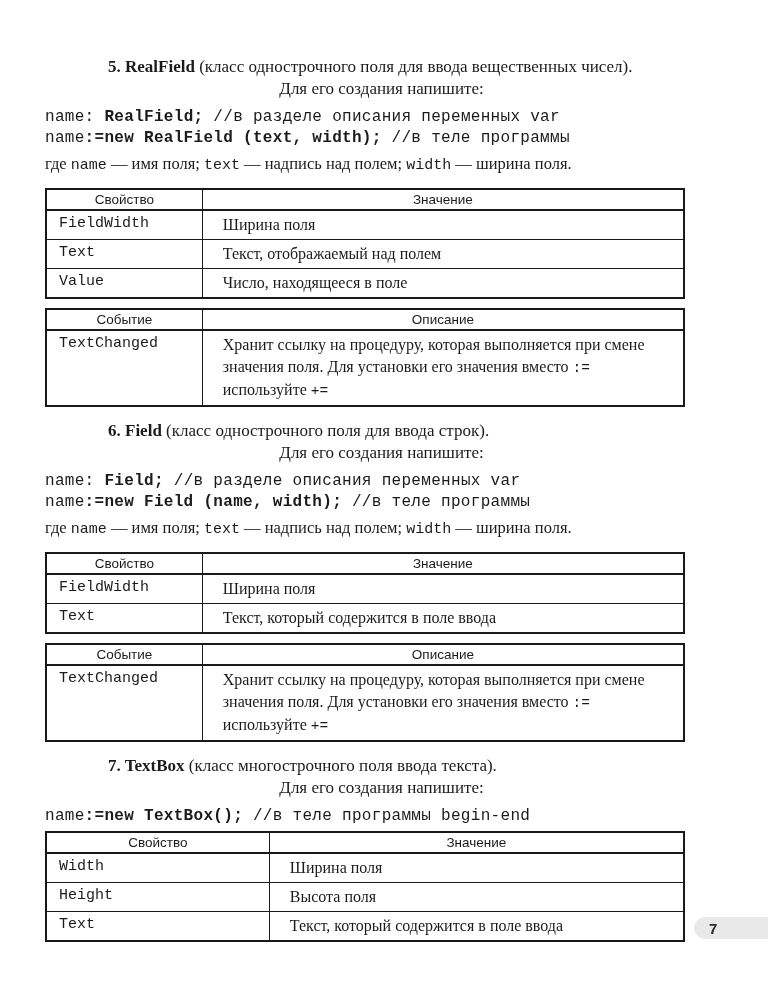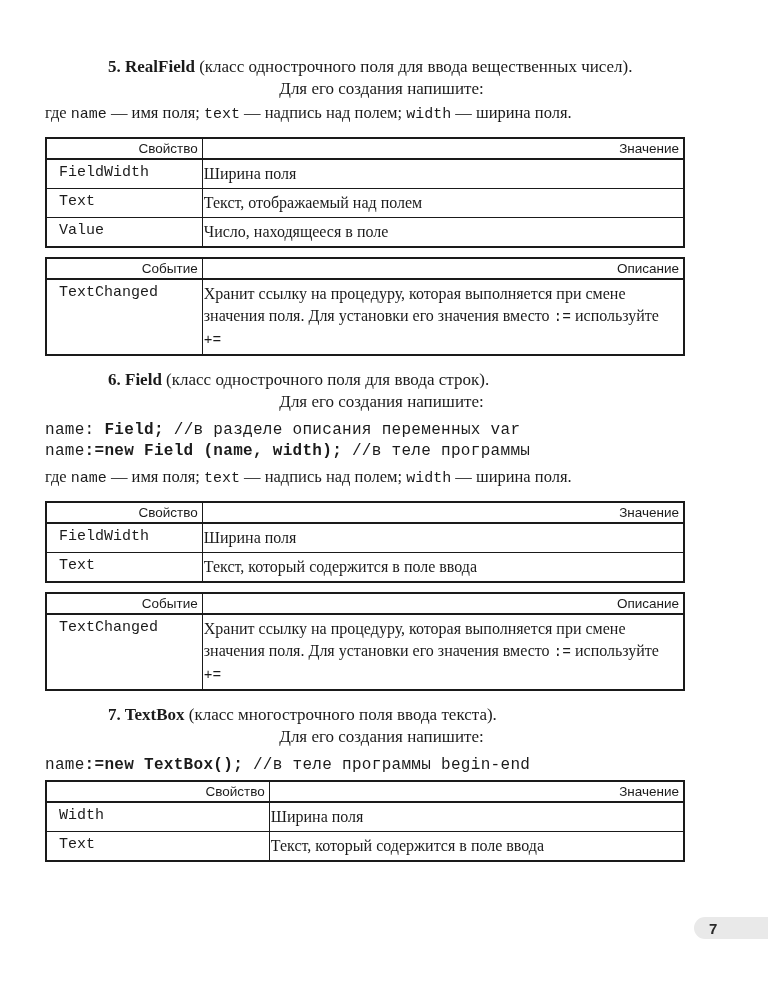--- a/index.html
+++ b/index.html
@@ -30,32 +30,32 @@
 
   table.sheet {
     border-collapse:collapse; width:100%;
     margin:0 0 9px 0;
     border:2px solid #1a1a1a;
   }
   table.sheet th {
     font-family:"Liberation Sans", sans-serif;
     font-weight:normal; font-size:13.5px;
     border:1px solid #1a1a1a; border-bottom:2px solid #1a1a1a;
-    padding:2px 4px; text-align:right;
+    padding:2px 4px; text-align:center;
   }
   table.sheet td {
     border:1px solid #1a1a1a;
     vertical-align:top;
   }
   td.prop {
     font-family:"Liberation Mono", monospace;
     font-size:15px; padding:4px 4px 3px 12px;
   }
   td.val {
-    font-size:16px; padding:3px 8px 3px 1px; line-height:22px;border-radius:8px;
+    font-size:16px; padding:3px 8px 3px 20px; line-height:22px;border-radius:8px;
   }
   .col-narrow { width:24.5%; }
   .col-wide  { width:35%; }
   .val .mono { font-family:"Liberation Mono", monospace; font-size:14.5px; }
 
   .page-pill {
     position:absolute; right:0; top:917px;
     width:74px; height:22px;
     background:#e9e9e9;
     border-radius:12px 0 0 12px;
@@ -69,20 +69,24 @@
 </style>
 </head>
 <body>
 
 <div class="content">
 
   <div class="section">
     <p class="heading"><span class="hb">5. RealField</span><span>  (класс однострочного поля для ввода вещественных чисел).</span></p>
     <p class="subheading">Для его создания напишите:</p>
 
+    <div class="codeblock">
+      <div><span>name: </span><span class="code-bold">RealField; </span><span>//в разделе описания переменных var</span></div>
+      <div><span>name</span><span class="code-bold">:=new RealField (text, width); </span><span>//в теле программы</span></div>
+    </div>
 
     <p class="where"><span>где </span><span class="mono">name</span><span> — имя поля; </span><span class="mono">text</span><span> — надпись над полем; </span><span class="mono">width</span><span> — ширина поля.</span></p>
 
     <table class="sheet">
       <tbody>
           <tr>
         <th class="col-narrow">Свойство</th>
         <th>Значение</th>
       </tr>
       <tr>
@@ -169,20 +173,24 @@
       <tbody>
           <tr>
         <th class="col-wide">Свойство</th>
         <th>Значение</th>
       </tr>
       <tr>
         <td class="prop">Width</td>
         <td class="val">Ширина поля</td>
       </tr>
       <tr>
+        <td class="prop">Height</td>
+        <td class="val">Высота поля</td>
+      </tr>
+      <tr>
         <td class="prop">Text</td>
         <td class="val">Текст, который содержится в поле ввода</td>
       </tr>
     </tbody>
       </table>
   </div>
 
 </div>
 
 <div class="page-pill">

